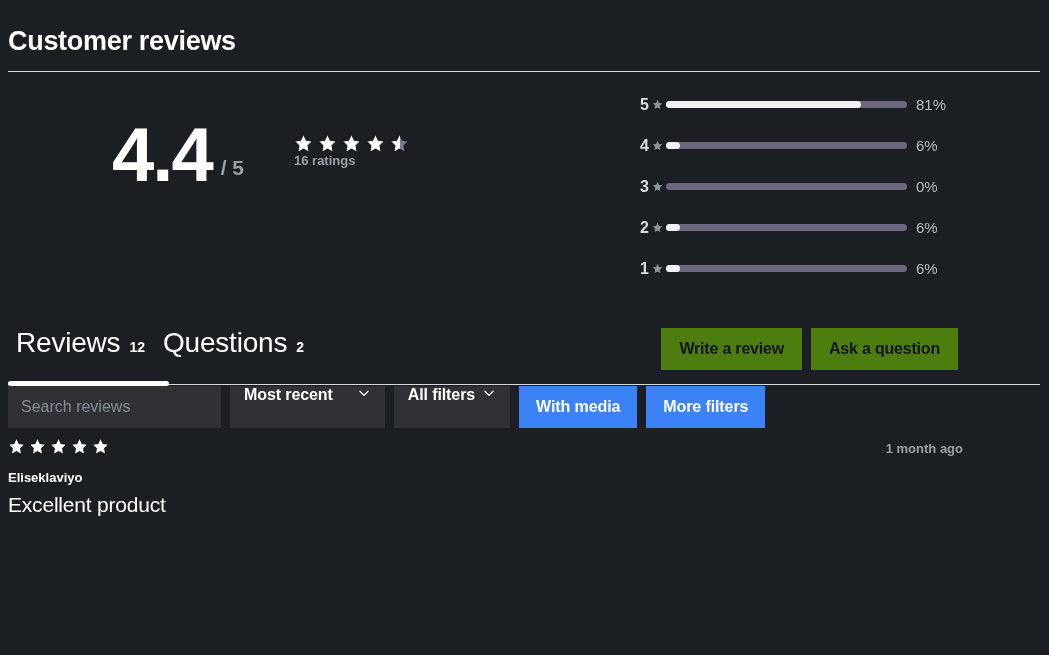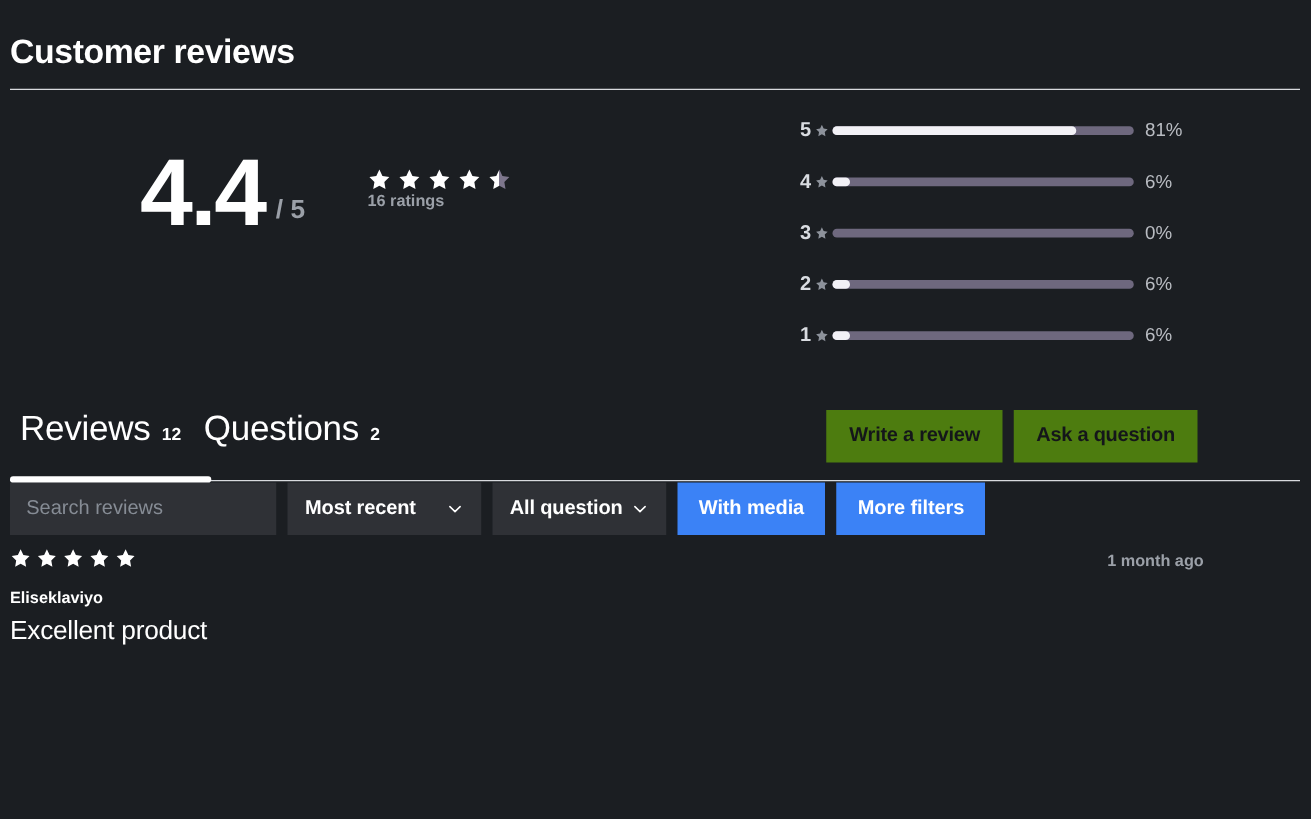--- a/index.html
+++ b/index.html
@@ -241,21 +241,21 @@
   .select-btn {
     height: 42px;
     background: #2f3136;
     border: none;
     color: #ffffff;
     font-family: "Liberation Sans", sans-serif;
     font-size: 16px;
     font-weight: bold;
     padding: 0 14px;
     display: flex;
-    align-items: center;
+    align-items: flex-start;
     cursor: pointer;
     letter-spacing: -0.1px;
   }
   .select-btn.wide-gap .chev { margin-left: 24px; }
   .select-btn .chev { margin-left: 7px; display: flex; }
 
   .filter-btn {
     height: 42px;
     background: #3b82f6;
     border: none;
@@ -462,21 +462,21 @@
     <div class="select-btn wide-gap">
       <span>Most recent</span>
       <span class="chev">
         <svg width="14" height="14" viewBox="0 0 24 24">
             <path d="M5 9l7 7 7-7" fill="none" stroke="#ffffff" stroke-width="2.2" stroke-linecap="round" stroke-linejoin="round"></path>
           </svg>
       </span>
     </div>
 
     <div class="select-btn">
-      <span>All question</span>
+      <span>All filters</span>
       <span class="chev">
         <svg width="14" height="14" viewBox="0 0 24 24">
             <path d="M5 9l7 7 7-7" fill="none" stroke="#ffffff" stroke-width="2.2" stroke-linecap="round" stroke-linejoin="round"></path>
           </svg>
       </span>
     </div>
 
     <button class="filter-btn">With media</button>
     <button class="filter-btn">More filters</button>
   </div>

